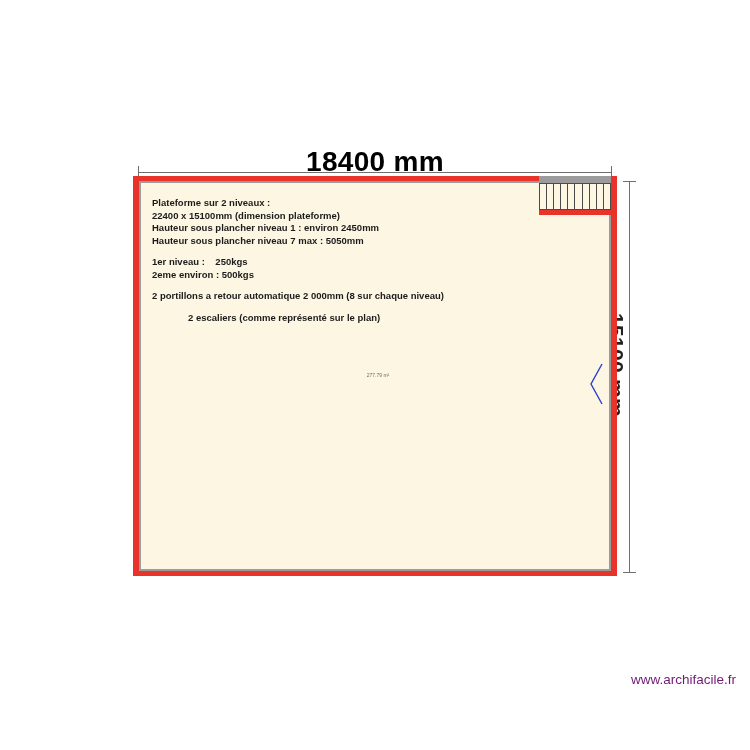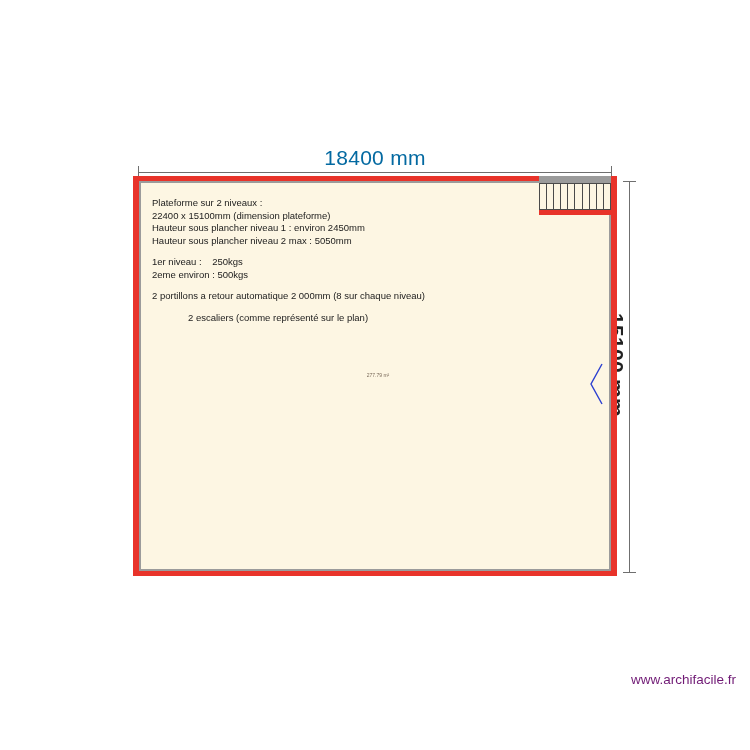--- a/index.html
+++ b/index.html
@@ -21,23 +21,23 @@
     height: 750px;
   }
 
   
   .dim-top-label {
     position: absolute;
     left: 135px;
     top: 146px;
     width: 480px;
     text-align: center;
-    font-size: 21px;
-    font-weight: normal;
-    color: #0369a1;
+    font-size: 28px;
+    font-weight: bold;
+    color: #000000;
     letter-spacing: 0.3px;
   }
   .dim-top-line {
     position: absolute;
     left: 138px;
     top: 172px;
     width: 474px;
     height: 1px;
     background: #6f6f6f;
   }
@@ -151,21 +151,21 @@
   }
   .door-marker svg { display: block; }
 
   
   .notes {
     position: absolute;
     left: 152px;
     top: 197px;
     width: 420px;
     font-size: 9.5px;
-    font-weight: normal;
+    font-weight: bold;
     color: #1b1b1b;
     line-height: 1.32;
   }
   .notes .blk { margin-bottom: 9px; }
   .notes .blk:last-child { margin-bottom: 0; margin-left: 36px; }
   .notes .line { white-space: pre; }
 
   
   .footer {
     position: absolute;
@@ -218,21 +218,21 @@
     <svg width="22" height="42" viewBox="0 0 22 42">
       <path d="M14 1 L3 21 L14 41" fill="none" stroke="#2b3fd0" stroke-width="1.4"></path>
     </svg>
   </div>
 
   <div class="notes">
     <div class="blk">
       <div class="line">Plateforme sur 2 niveaux :</div>
       <div class="line">22400 x 15100mm (dimension plateforme)</div>
       <div class="line">Hauteur sous plancher niveau 1 : environ 2450mm</div>
-      <div class="line">Hauteur sous plancher niveau 2 max : 5050mm</div>
+      <div class="line">Hauteur sous plancher niveau 7 max : 5050mm</div>
     </div>
     <div class="blk">
       <div class="line">1er niveau :    250kgs</div>
       <div class="line">2eme environ : 500kgs</div>
     </div>
     <div class="blk">
       <div class="line">2 portillons a retour automatique 2 000mm (8 sur chaque niveau)</div>
     </div>
     <div class="blk">
       <div class="line">2 escaliers (comme représenté sur le plan)</div>

